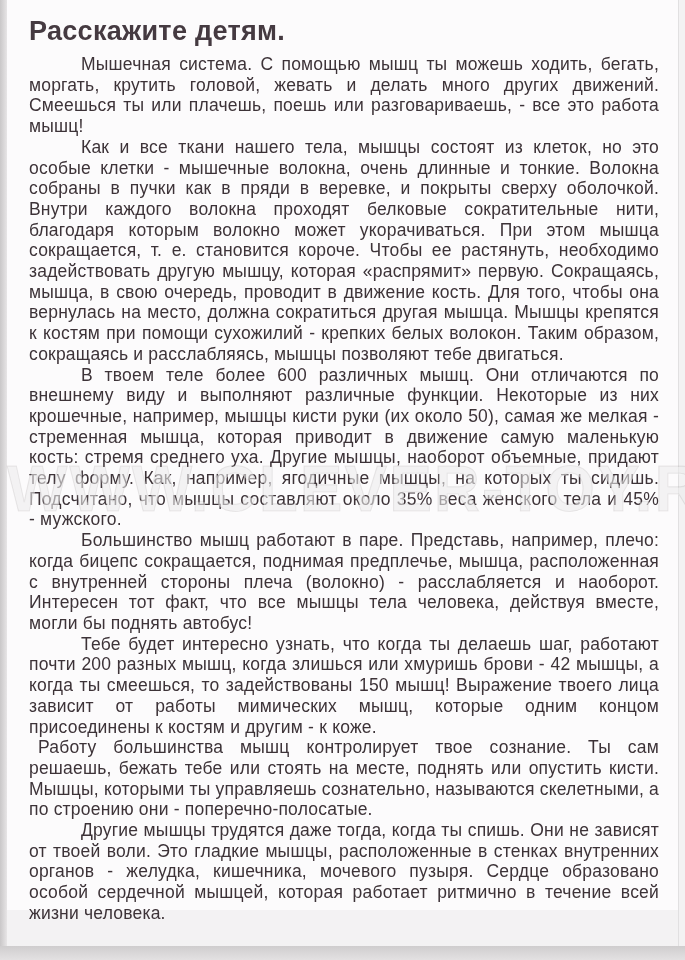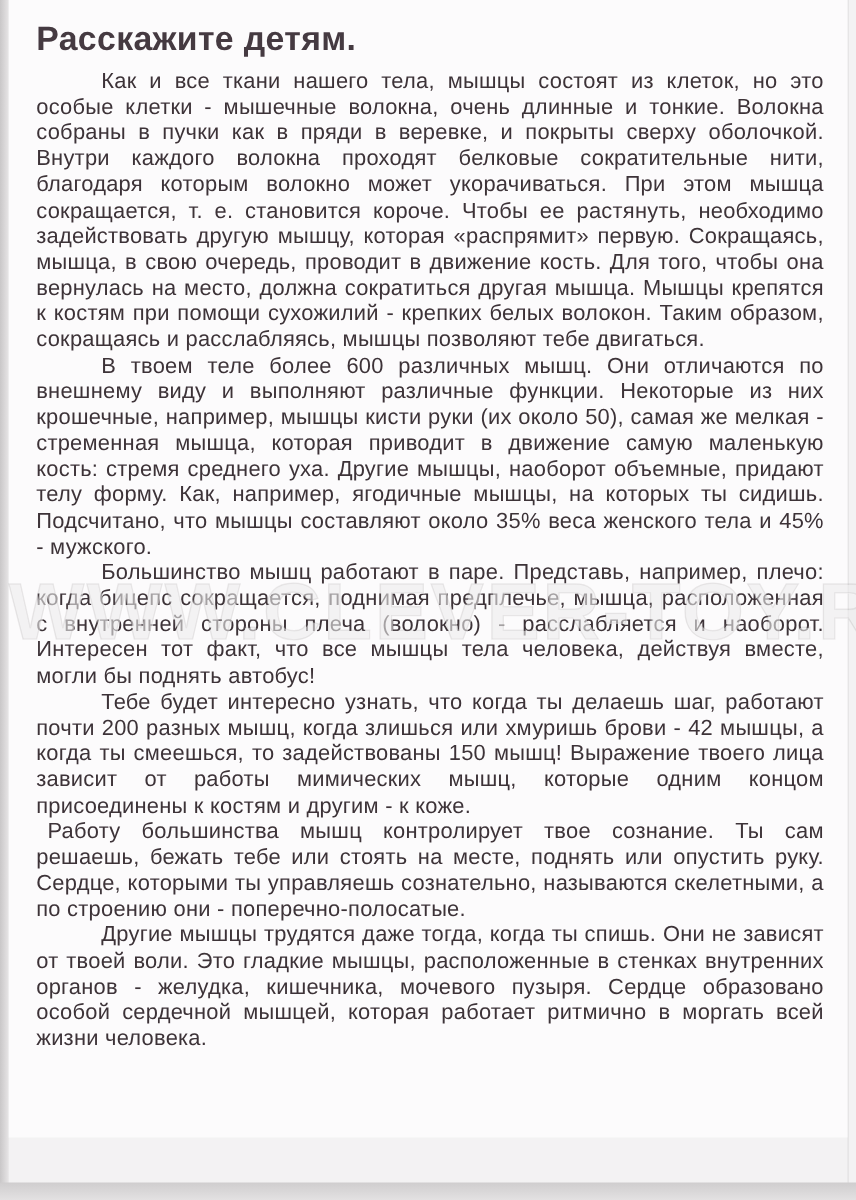--- a/index.html
+++ b/index.html
@@ -83,23 +83,24 @@
 
 <div class="scan">
   <div class="edge-left"></div>
   <div class="edge-bottom"></div>
   <div class="edge-right-line"></div>
 
   <div class="sheet">
     <h1 class="page-title">Расскажите детям.</h1>
 
     <div>
+      <p class="para">Мышечная система. С помощью мышц ты можешь ходить, бегать, моргать, крутить головой, жевать и делать много других движений. Смеешься ты или плачешь, поешь или разговариваешь, - все это работа мышц!</p>
       <p class="para">Как и все ткани нашего тела, мышцы состоят из клеток, но это особые клетки - мышечные волокна, очень длинные и тонкие. Волокна собраны в пучки как в пряди в веревке, и покрыты сверху оболочкой. Внутри каждого волокна проходят белковые сократительные нити, благодаря которым волокно может укорачиваться. При этом мышца сокращается, т. е. становится короче. Чтобы ее растянуть, необходимо задействовать другую мышцу, которая «распрямит» первую. Сокращаясь, мышца, в свою очередь, проводит в движение кость. Для того, чтобы она вернулась на место, должна сократиться другая мышца. Мышцы крепятся к костям при помощи сухожилий - крепких белых волокон. Таким образом, сокращаясь и расслабляясь, мышцы позволяют тебе двигаться.</p>
       <p class="para">В твоем теле более 600 различных мышц. Они отличаются по внешнему виду и выполняют различные функции. Некоторые из них крошечные, например, мышцы кисти руки (их около 50), самая же мелкая - стременная мышца, которая приводит в движение самую маленькую кость: стремя среднего уха. Другие мышцы, наоборот объемные, придают телу форму. Как, например, ягодичные мышцы, на которых ты сидишь. Подсчитано, что мышцы составляют около 35% веса женского тела и 45% - мужского.</p>
       <p class="para">Большинство мышц работают в паре. Представь, например, плечо: когда бицепс сокращается, поднимая предплечье, мышца, расположенная с внутренней стороны плеча (волокно) - расслабляется и наоборот. Интересен тот факт, что все мышцы тела человека, действуя вместе, могли бы поднять автобус!</p>
       <p class="para">Тебе будет интересно узнать, что когда ты делаешь шаг, работают почти 200 разных мышц, когда злишься или хмуришь брови - 42 мышцы, а когда ты смеешься, то задействованы 150 мышц! Выражение твоего лица зависит от работы мимических мышц, которые одним концом присоединены к костям и другим - к коже.</p>
-      <p class="para flush">Работу большинства мышц контролирует твое сознание. Ты сам решаешь, бежать тебе или стоять на месте, поднять или опустить руку. Сердце, которыми ты управляешь сознательно, называются скелетными, а по строению они - поперечно-полосатые.</p>
-      <p class="para">Другие мышцы трудятся даже тогда, когда ты спишь. Они не зависят от твоей воли. Это гладкие мышцы, расположенные в стенках внутренних органов - желудка, кишечника, мочевого пузыря. Сердце образовано особой сердечной мышцей, которая работает ритмично в моргать всей жизни человека.</p>
+      <p class="para flush">Работу большинства мышц контролирует твое сознание. Ты сам решаешь, бежать тебе или стоять на месте, поднять или опустить кисти. Мышцы, которыми ты управляешь сознательно, называются скелетными, а по строению они - поперечно-полосатые.</p>
+      <p class="para">Другие мышцы трудятся даже тогда, когда ты спишь. Они не зависят от твоей воли. Это гладкие мышцы, расположенные в стенках внутренних органов - желудка, кишечника, мочевого пузыря. Сердце образовано особой сердечной мышцей, которая работает ритмично в течение всей жизни человека.</p>
     </div>
 
     <div class="watermark">WWW.CLEVER-TOY.RU</div>
   </div>
 </div>
 
 </body></html>

